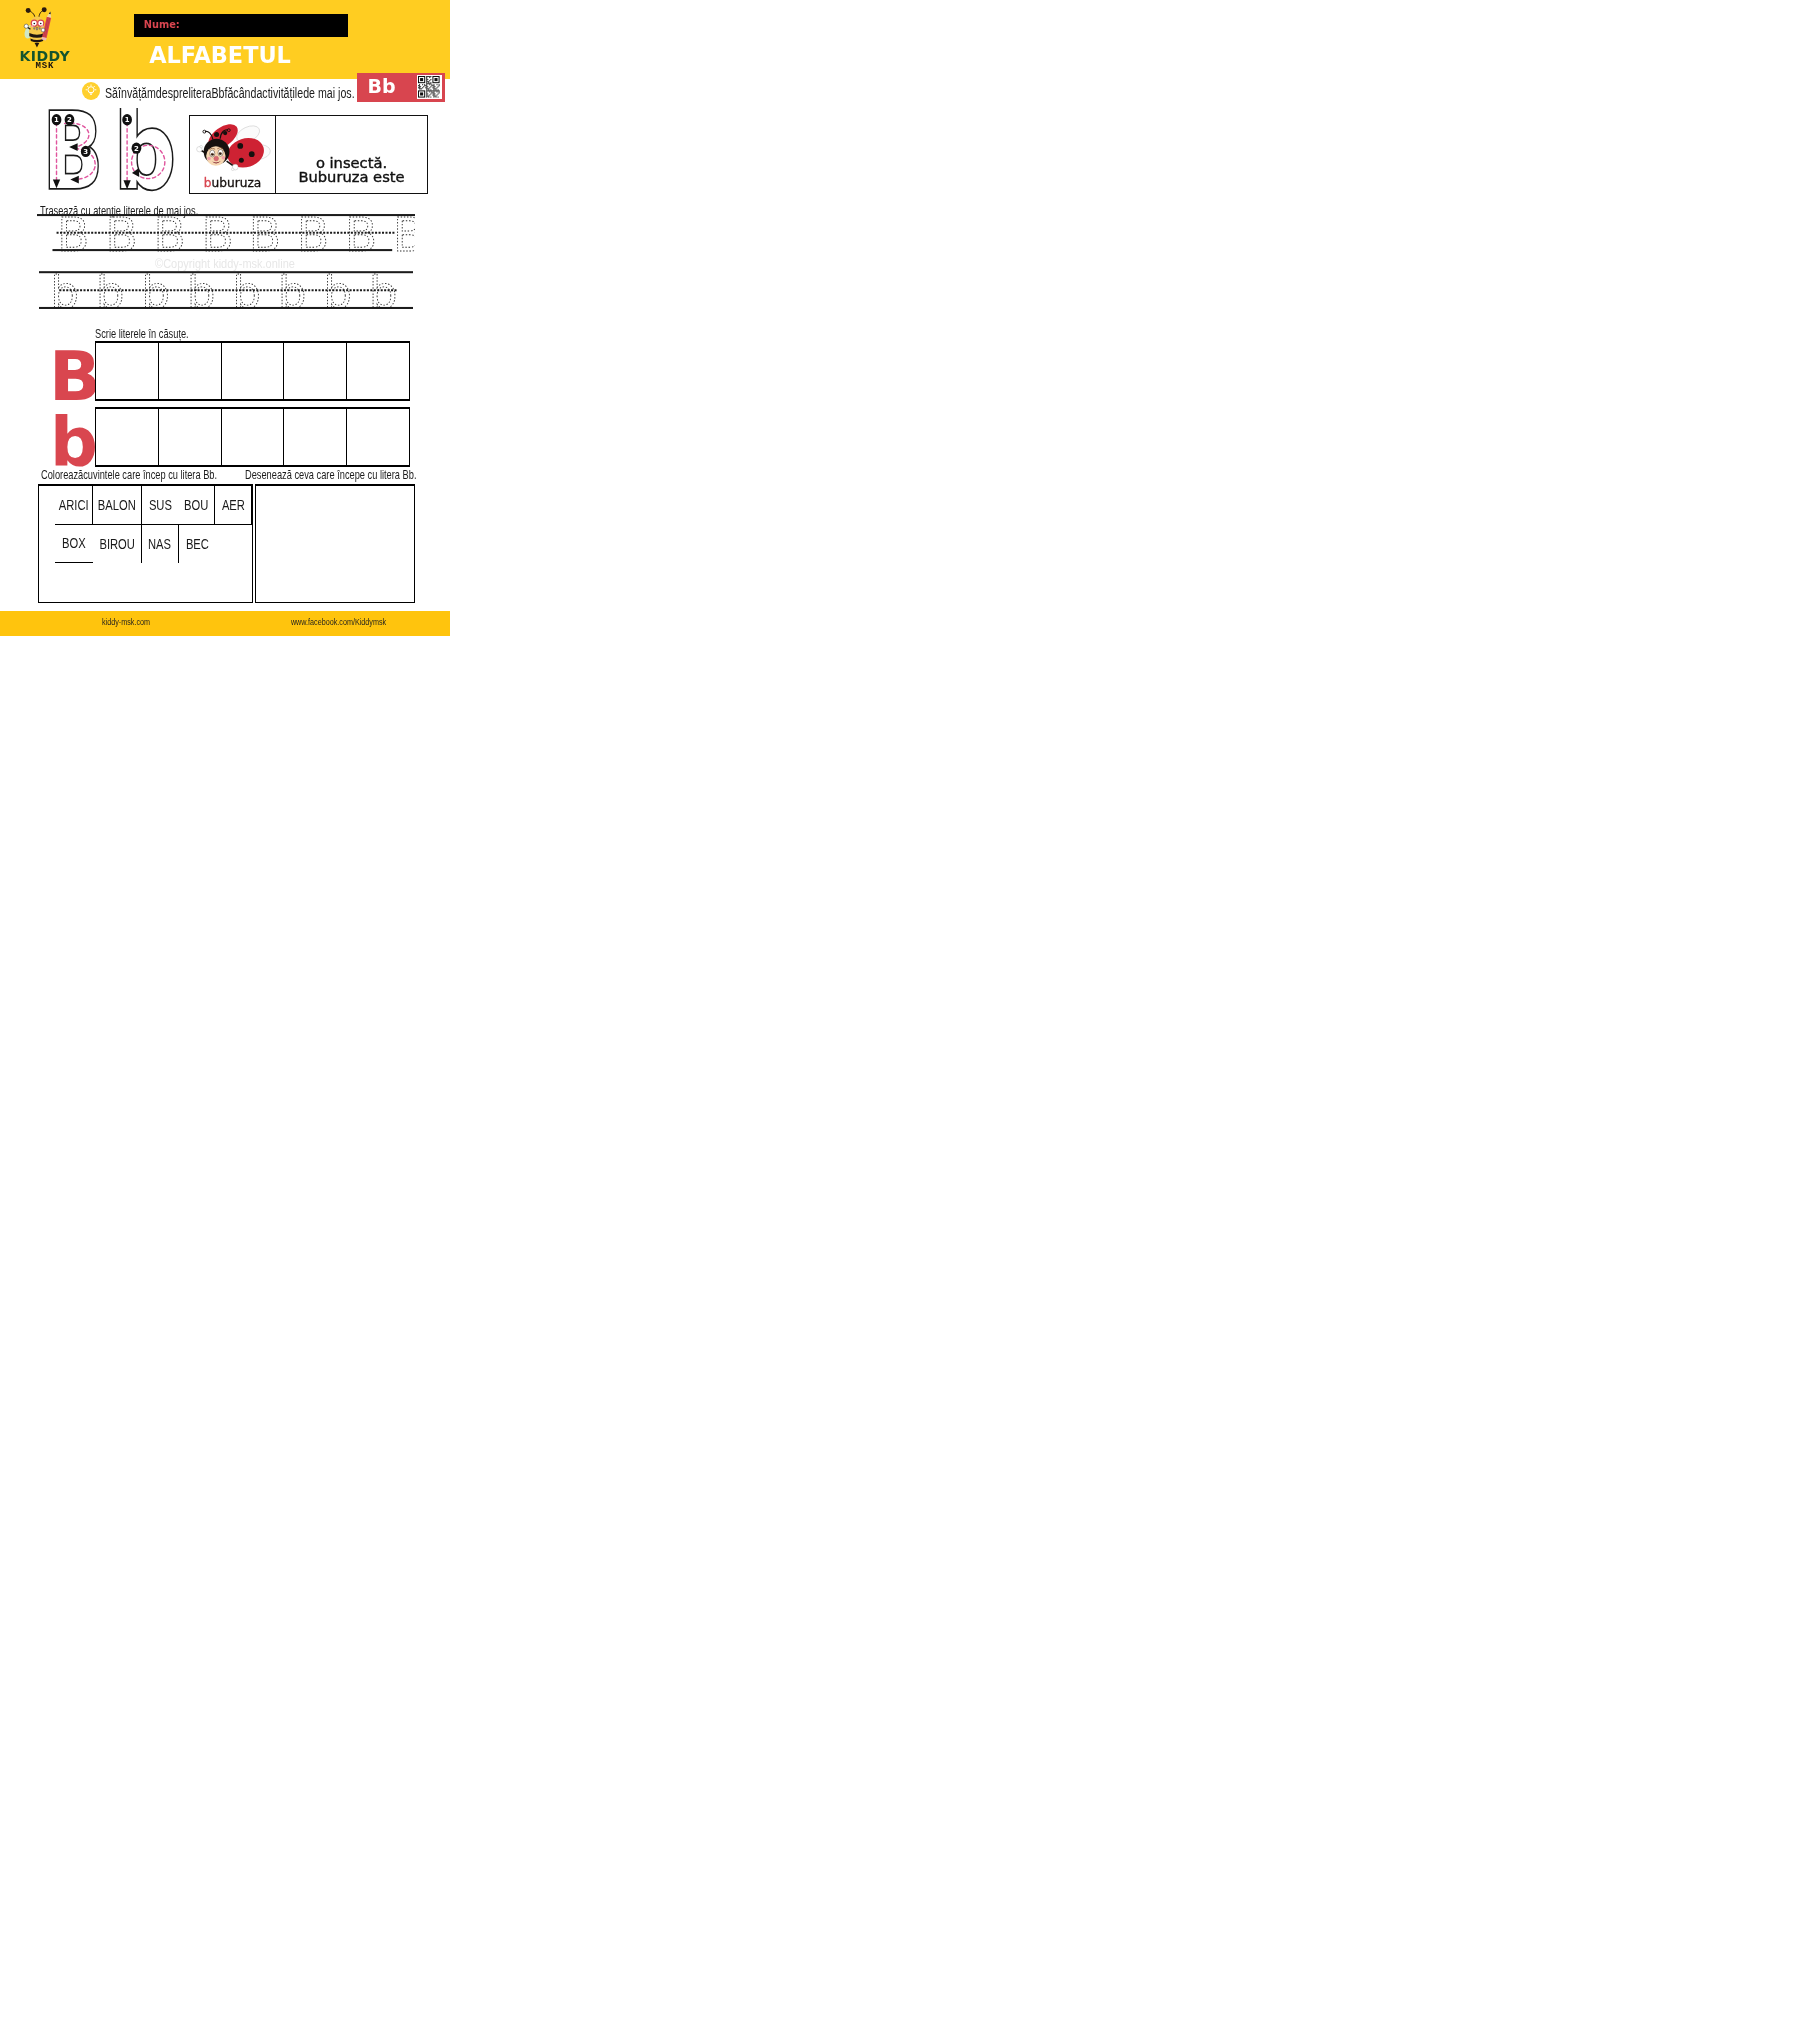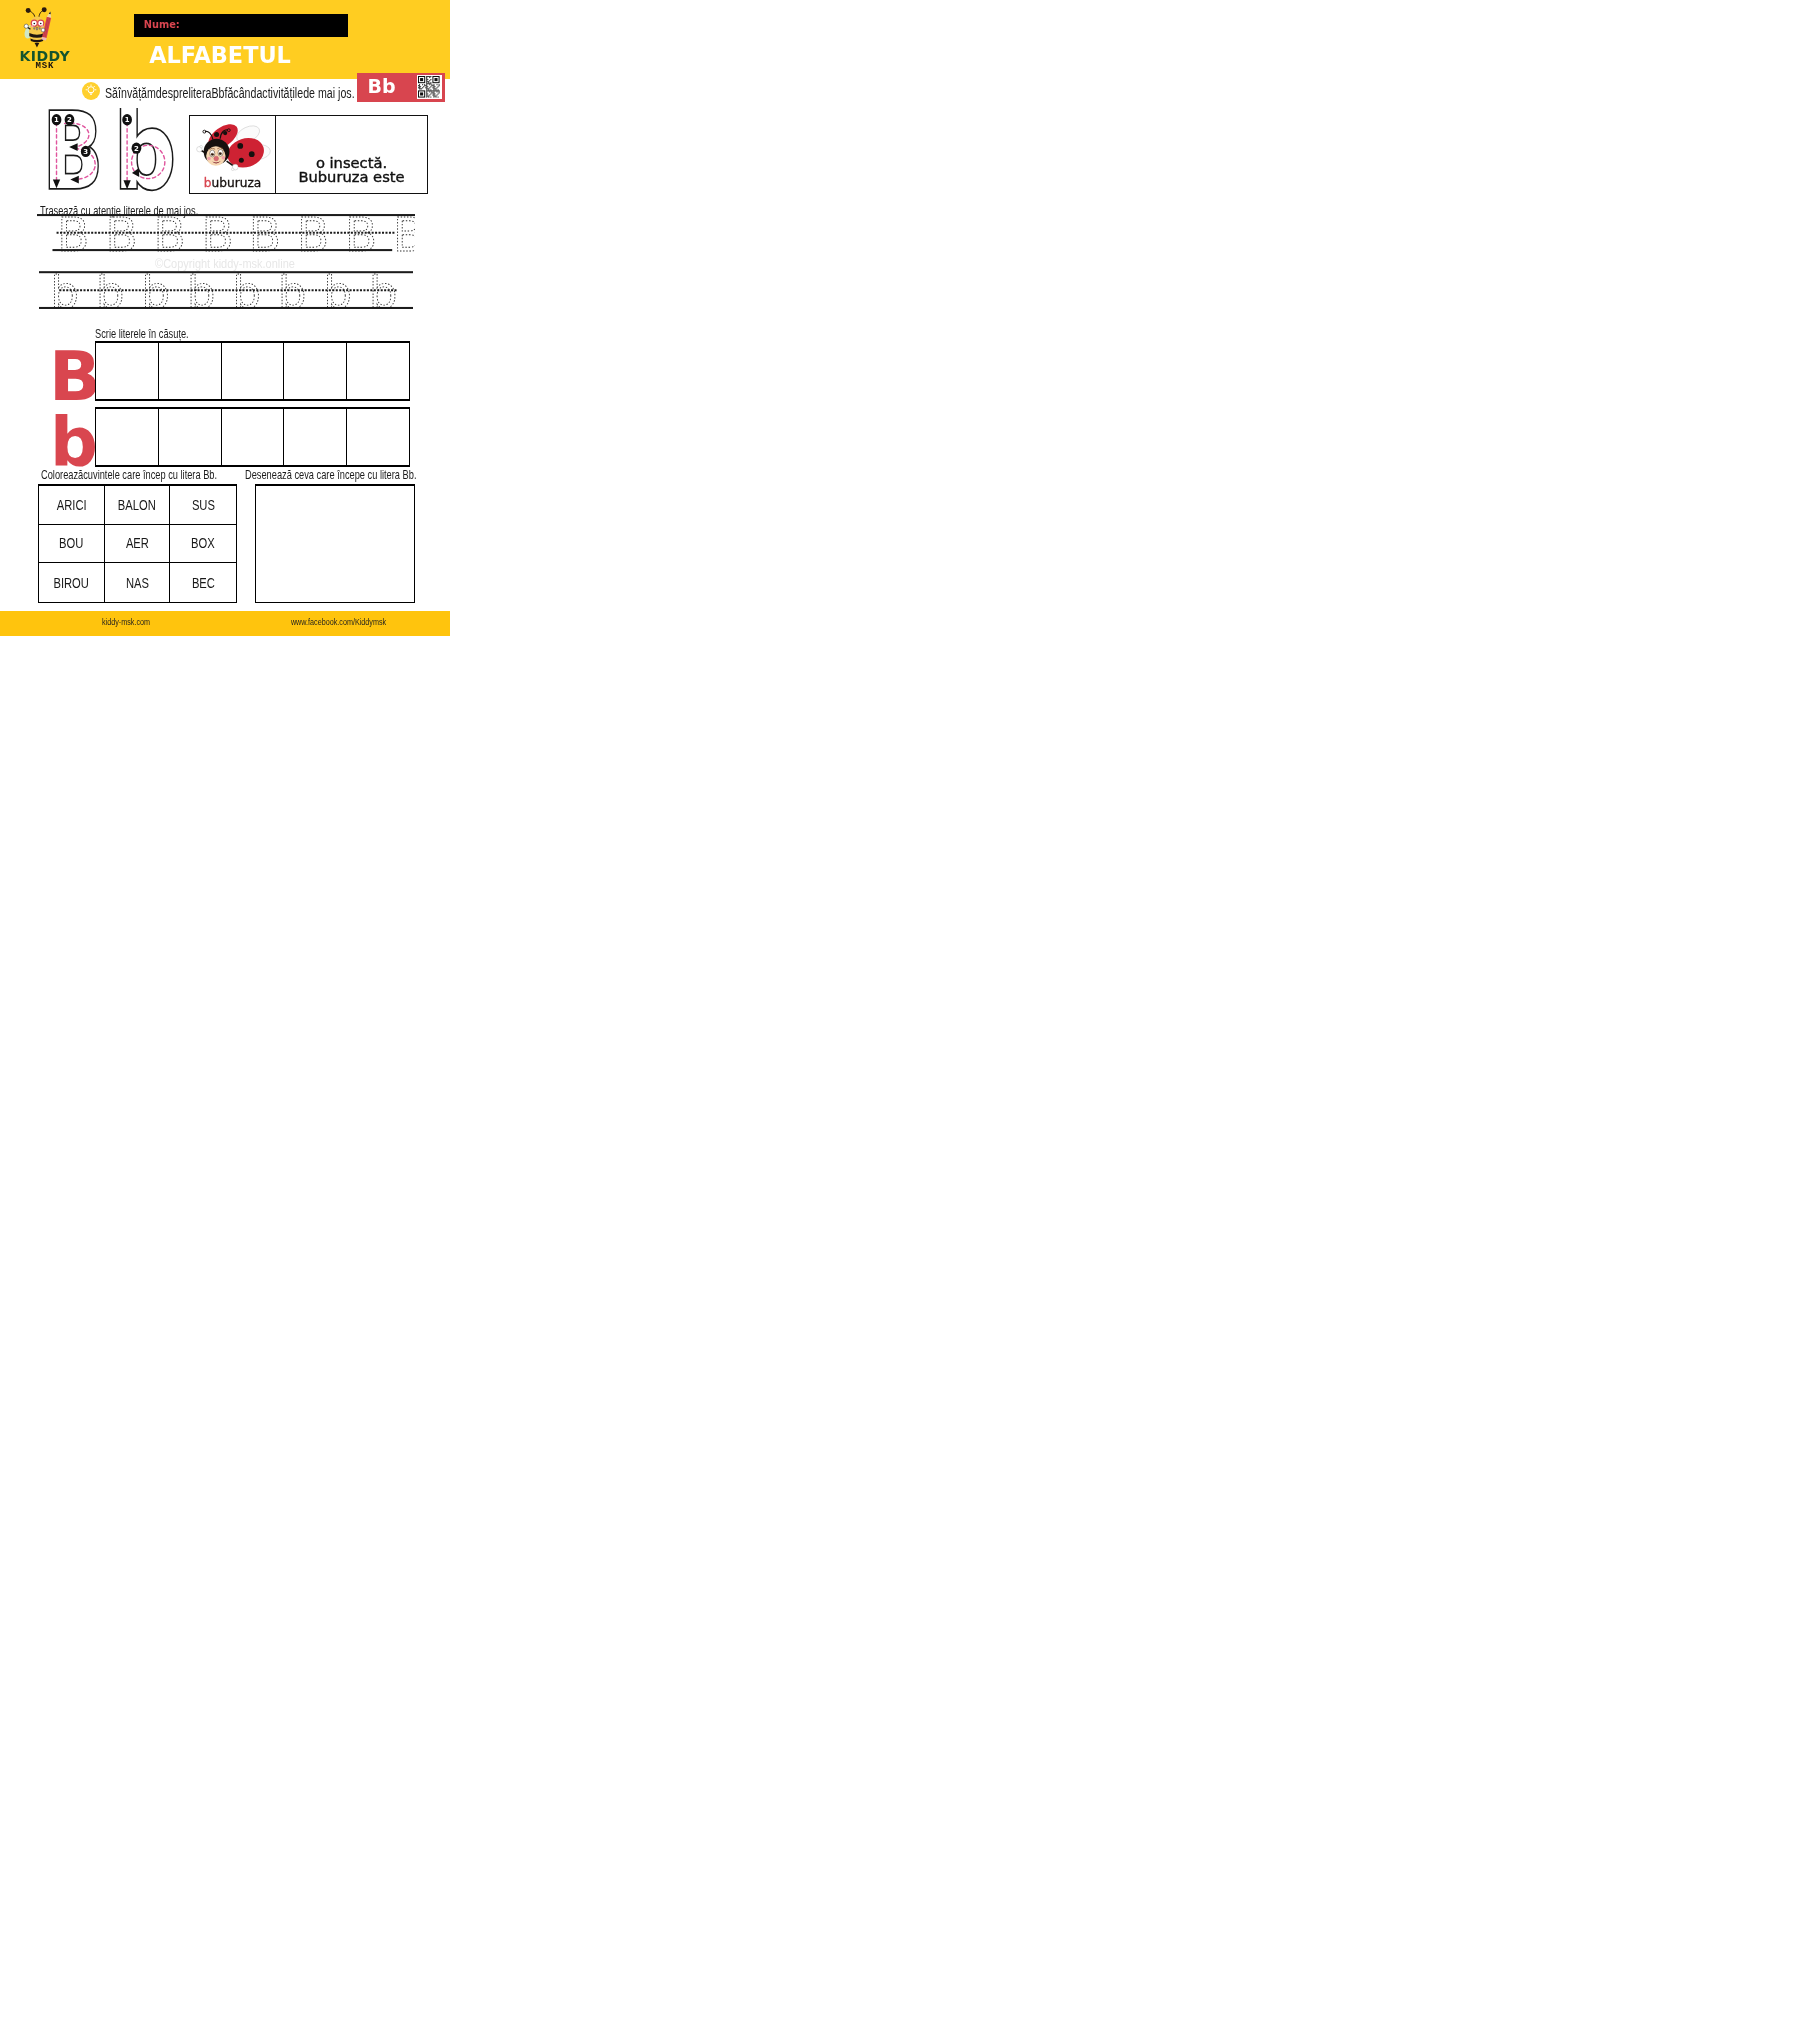--- a/index.html
+++ b/index.html
@@ -65,21 +65,21 @@
                border-left:1.2px solid #000; border-right:1.2px solid #000;
                display:flex; background:#fff; }
   .write-row .wcell { flex:1; border-right:1.2px solid #000; }
   .write-row .wcell:last-child { border-right:none; }
 
   .red-letter { font-family:"DejaVu Sans", sans-serif; font-weight:bold; color:#D9464F; line-height:1; }
 
   
   .word-table { left:38px; top:484px; width:197px; height:116px;
                 border:1.2px solid #000; border-top:2px solid #000;
-                display:grid; grid-template-columns:1fr 1fr 1fr; grid-template-rows:1fr 1fr 1fr; }
+                display:grid; grid-template-columns:1fr 1fr 1fr 1fr 1fr; grid-template-rows:1fr 1fr 1fr;padding-left:16px; }
   .word-table .tcell { border-right:1.2px solid #000; border-bottom:1.2px solid #000;
                 display:flex; align-items:center; justify-content:center; font-size:14px; }
   .word-table .tcell:nth-child(3n) { border-right:none; }
   .word-table .tcell:nth-child(n+7) { border-bottom:none; }
 
   .draw-box { left:255px; top:484px; width:158px; height:116px;
               border:1.2px solid #000; border-top:2.4px solid #000; background:#fff; }
 
   .foot-text { font-size:9px; color:#1f1f1f; }
 

